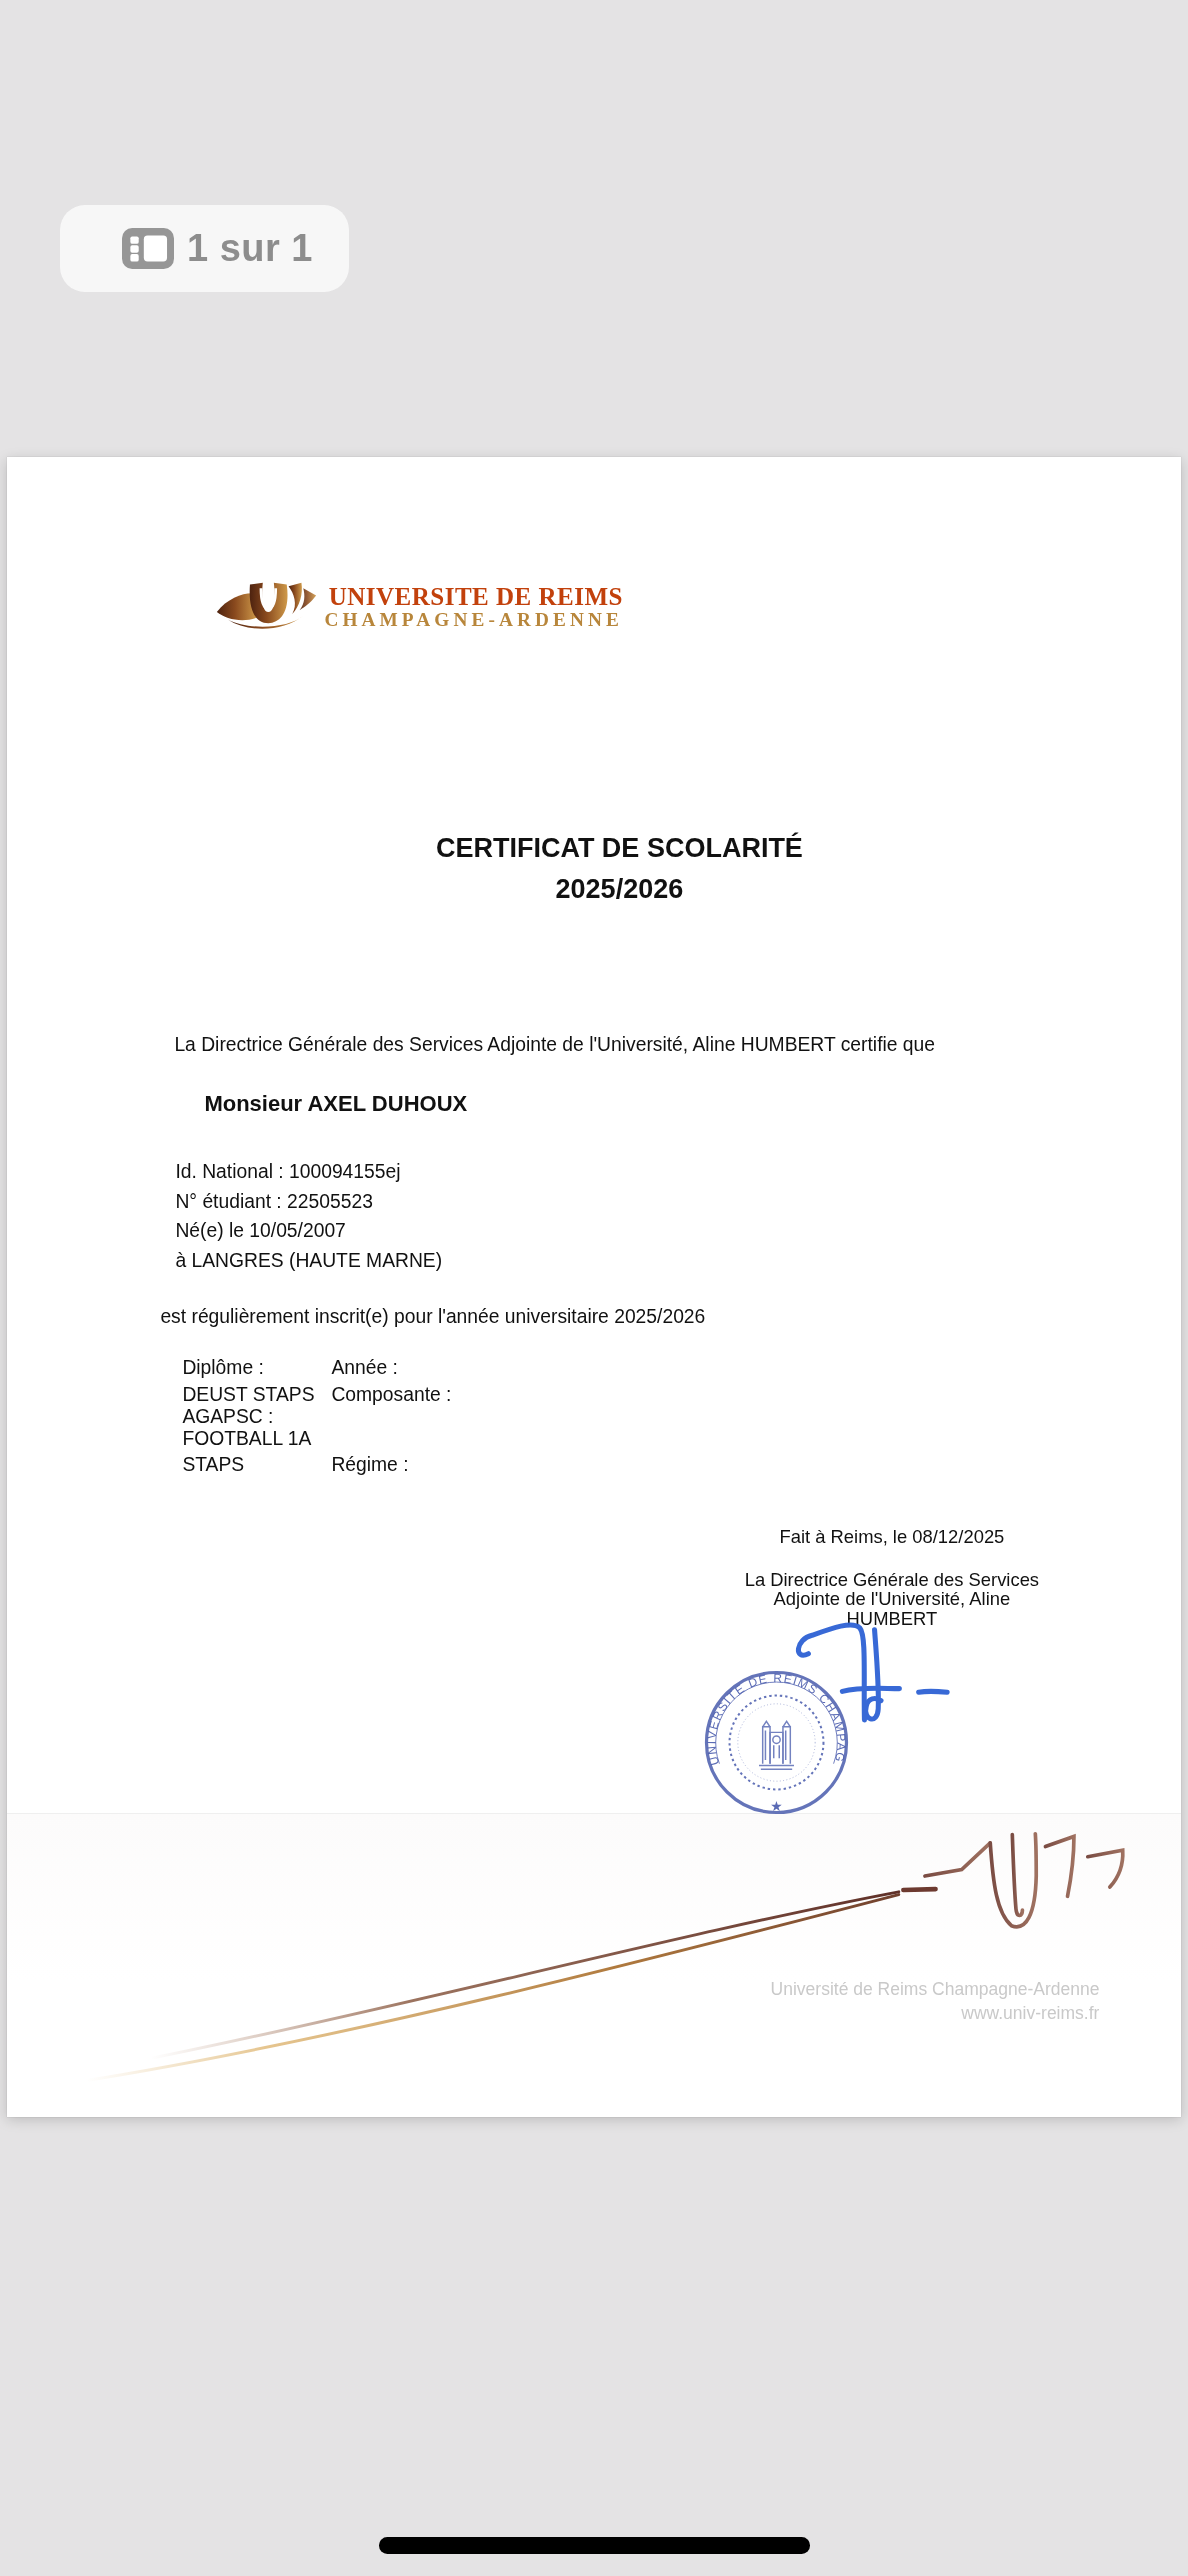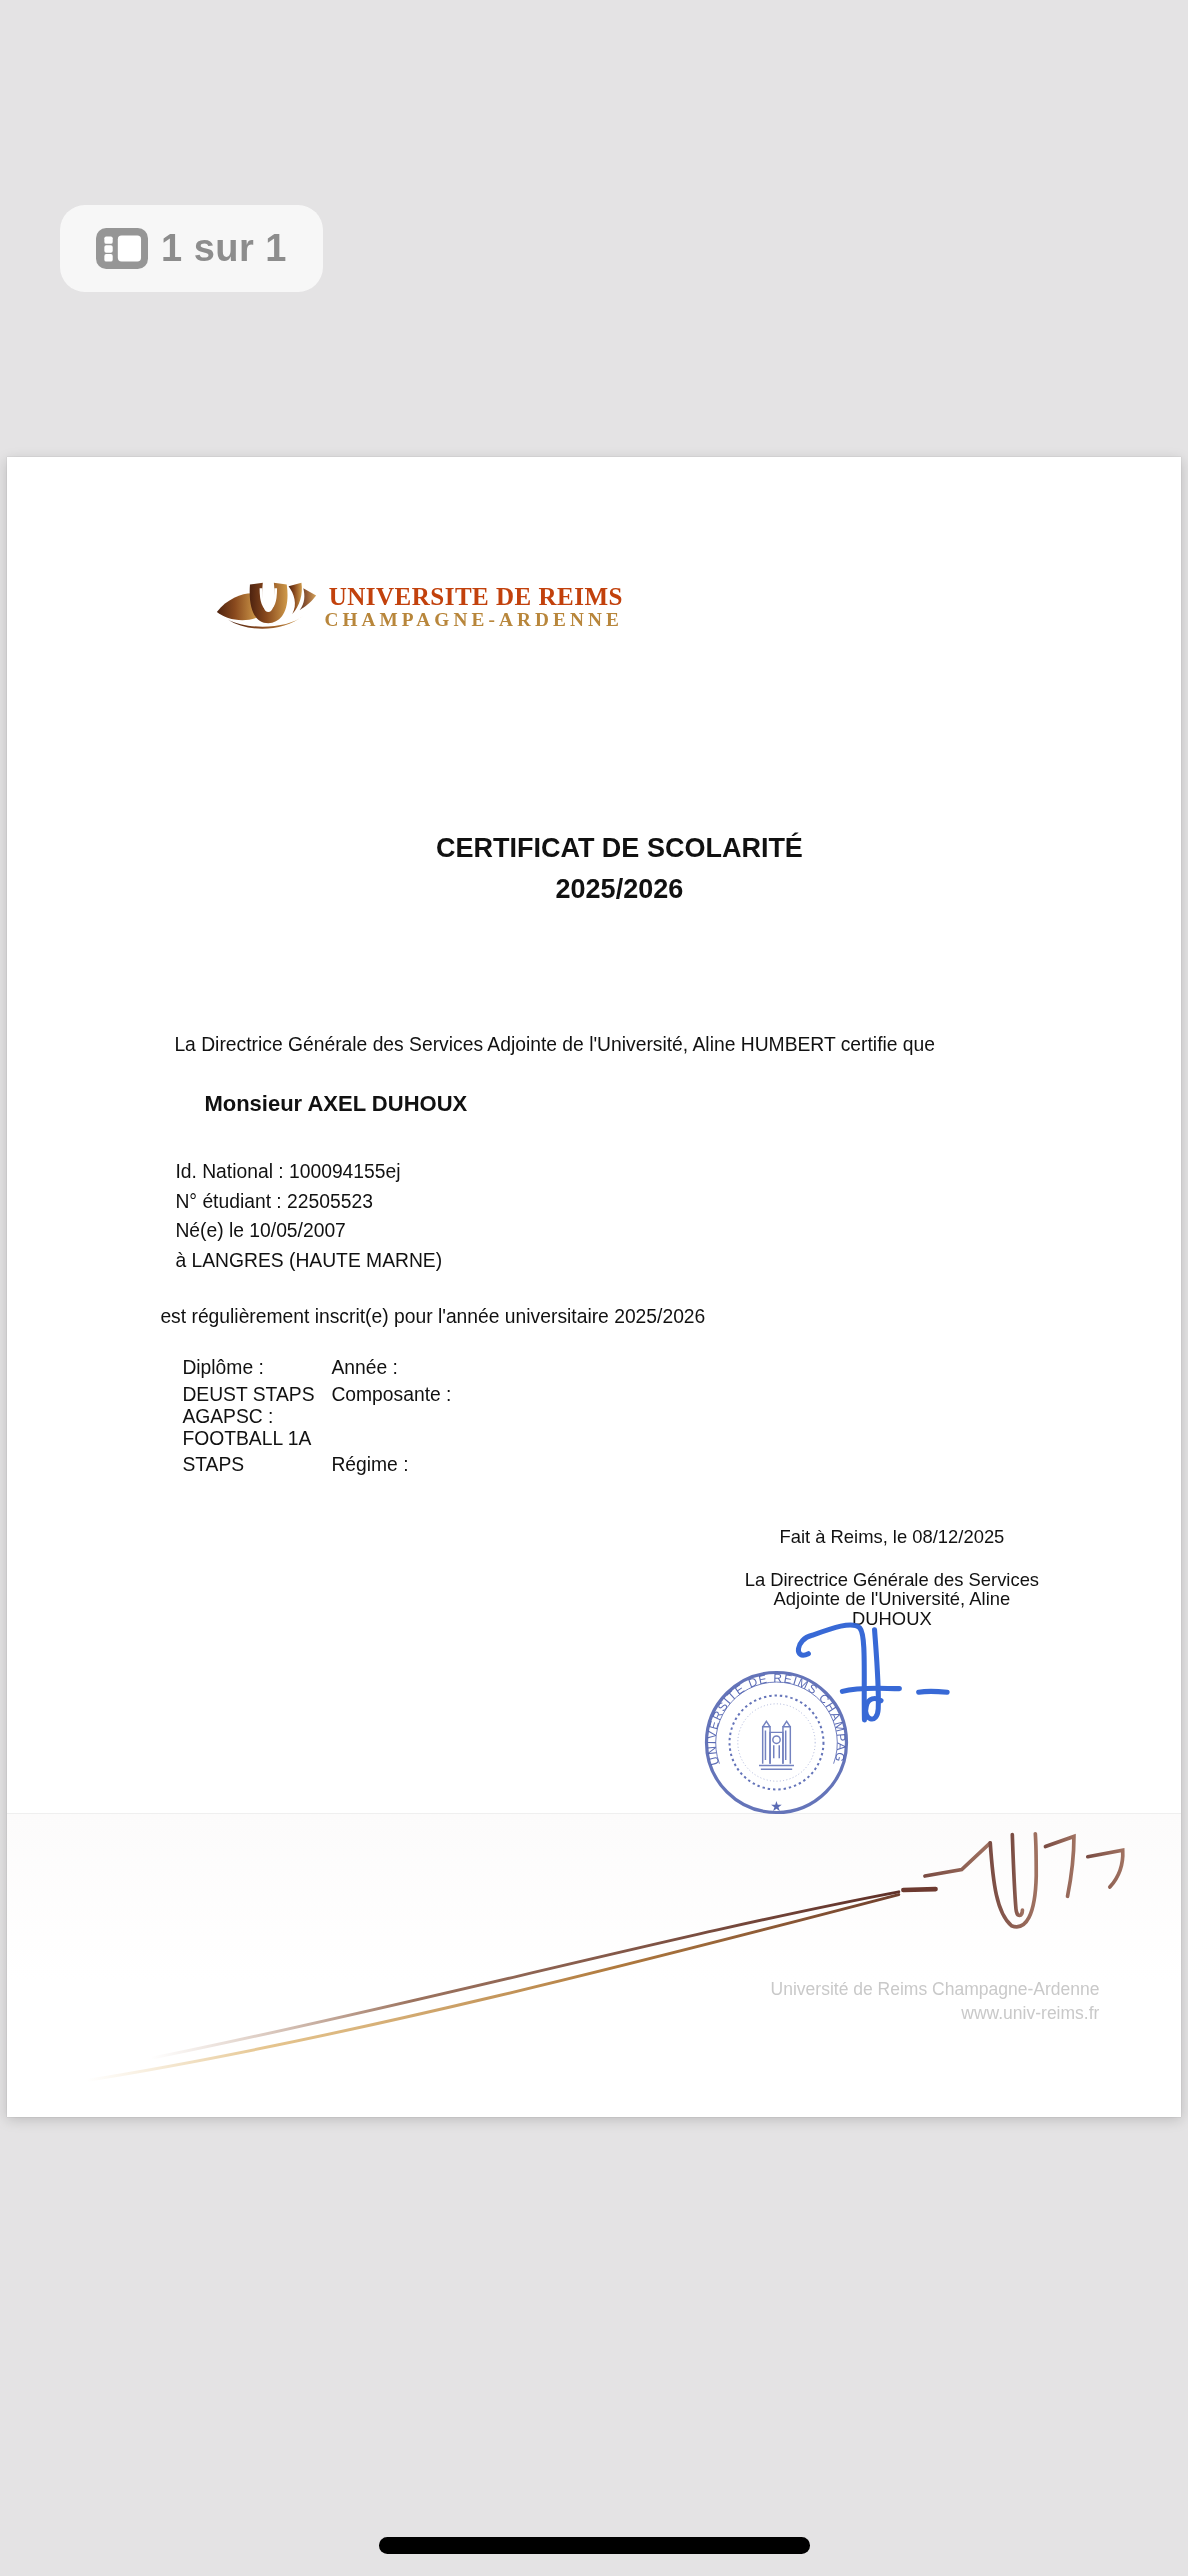--- a/index.html
+++ b/index.html
@@ -6,21 +6,21 @@
   body{
     width:1188px;height:2576px;position:relative;overflow:hidden;
     background:#e4e3e4;
     font-family:"Liberation Sans", sans-serif;
     -webkit-font-smoothing:antialiased;
   }
   
   .page-badge{
     position:absolute;left:60px;top:205px;width:263px;height:87px;
     background:rgba(250,250,250,.85);border-radius:25px;
-    display:flex;align-items:center;justify-content:center;gap:13px;
+    display:flex;align-items:center;justify-content:center;gap:13px;padding-left:26px;
   }
   .page-badge .label{font-size:38px;font-weight:bold;color:#8d8d8d;letter-spacing:0.5px;}
   .home-indicator{
     position:absolute;left:379px;top:2537px;width:431px;height:16.6px;
     background:#000;border-radius:8.3px;
   }
   
   .doc-page{
     position:absolute;left:7.4px;top:457px;width:1174px;height:1660px;
     background:#ffffff;overflow:hidden;
@@ -128,21 +128,21 @@
     <div>DEUST STAPS AGAPSC : FOOTBALL 1A</div>
     <div>Composante :</div>
     <div>STAPS</div>
     <div>Régime :</div>
   </div>
 
   <div class="signoff">
     <div class="date">Fait à Reims, le 08/12/2025</div>
     <div class="signer">La Directrice Générale des Services</div>
     <div class="signer">Adjointe de l'Université, Aline</div>
-    <div class="signer">DUHOUX</div>
+    <div class="signer">HUMBERT</div>
   </div>
 
   <div class="footer-band"></div>
 
   <span class="swoosh" style="display:block;">
     <svg width="1106" height="276" viewBox="0 0 1200 300">
       <defs>
         <linearGradient id="gGold" x1="0" y1="0" x2="1" y2="0">
           <stop offset="0" stop-color="#e3c288" stop-opacity="0"></stop>
           <stop offset=".22" stop-color="#ddb26a" stop-opacity=".75"></stop>

